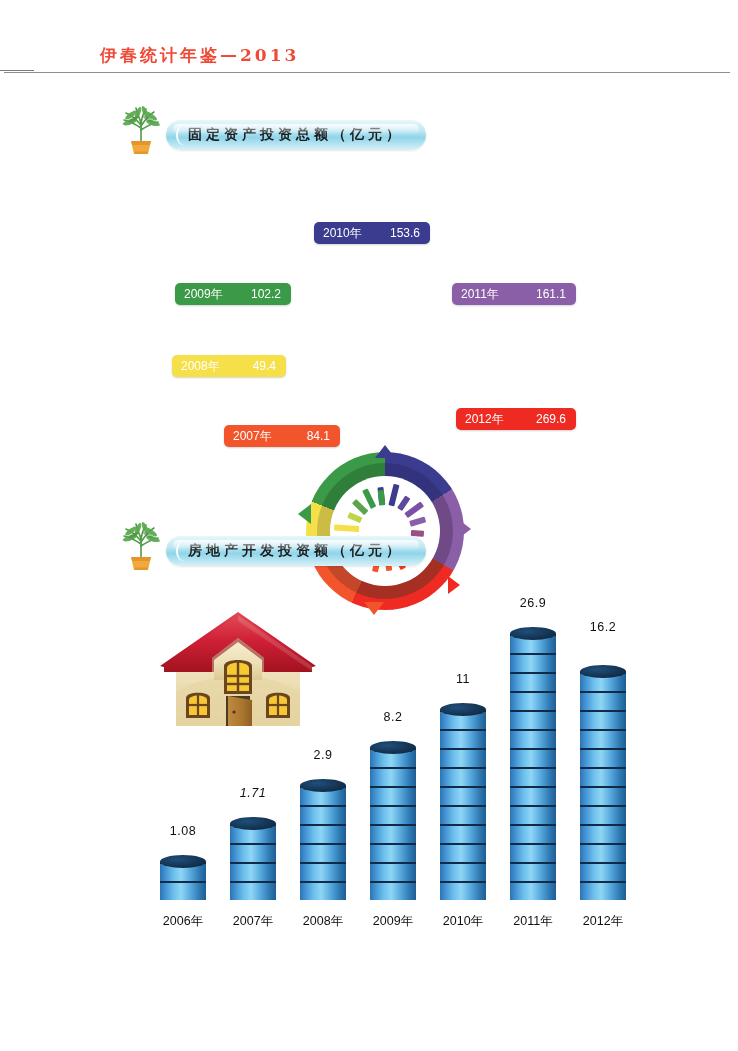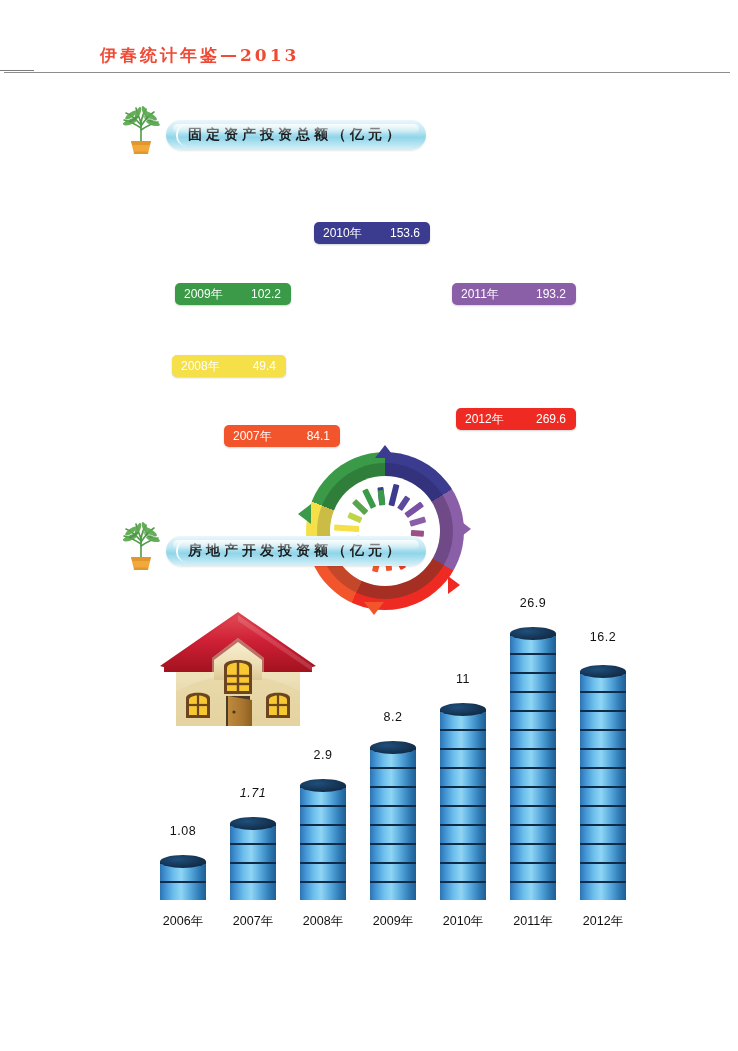--- a/index.html
+++ b/index.html
@@ -310,21 +310,21 @@
     <span class="dl-value">153.6</span>
   </div>
 
   <div class="donut-label" style="left:175px; top:83px; width:116px; background:#3a9a47;">
     <span class="dl-year">2009年</span>
     <span class="dl-value">102.2</span>
   </div>
 
   <div class="donut-label" style="left:452px; top:83px; width:124px; background:#8b5fa8;">
     <span class="dl-year">2011年</span>
-    <span class="dl-value">193.2</span>
+    <span class="dl-value">161.1</span>
   </div>
 
   <div class="donut-label" style="left:172px; top:155px; width:114px; background:#f5e04a; color:#ffffff;">
     <span class="dl-year">2008年</span>
     <span class="dl-value">49.4</span>
   </div>
 
   <div class="donut-label" style="left:224px; top:225px; width:116px; background:#f2552c;">
     <span class="dl-year">2007年</span>
     <span class="dl-value">84.1</span>
@@ -513,21 +513,21 @@
       <div class="disc" style="bottom:190px; height:19px;"></div>
       <div class="disc" style="bottom:209px; height:19px;"></div>
       <div class="disc" style="bottom:228px; height:19px;"></div>
       <div class="disc" style="bottom:247px; height:19px;"></div>
       <div class="disc-top" style="bottom:260px; height:13px;"></div>
     </div>
     <div class="bar-label">2011年</div>
   </div>
 
   <div class="bar-group" style="left:572px;">
-    <div class="bar-value" style="bottom:256px;">16.2</div>
+    <div class="bar-value" style="bottom:266px;">16.2</div>
     <div class="bar-stack" style="width:46px; height:242px;">
       <div class="disc" style="bottom:0;   height:19px;"></div>
       <div class="disc" style="bottom:19px;  height:19px;"></div>
       <div class="disc" style="bottom:38px;  height:19px;"></div>
       <div class="disc" style="bottom:57px;  height:19px;"></div>
       <div class="disc" style="bottom:76px;  height:19px;"></div>
       <div class="disc" style="bottom:95px;  height:19px;"></div>
       <div class="disc" style="bottom:114px; height:19px;"></div>
       <div class="disc" style="bottom:133px; height:19px;"></div>
       <div class="disc" style="bottom:152px; height:19px;"></div>

